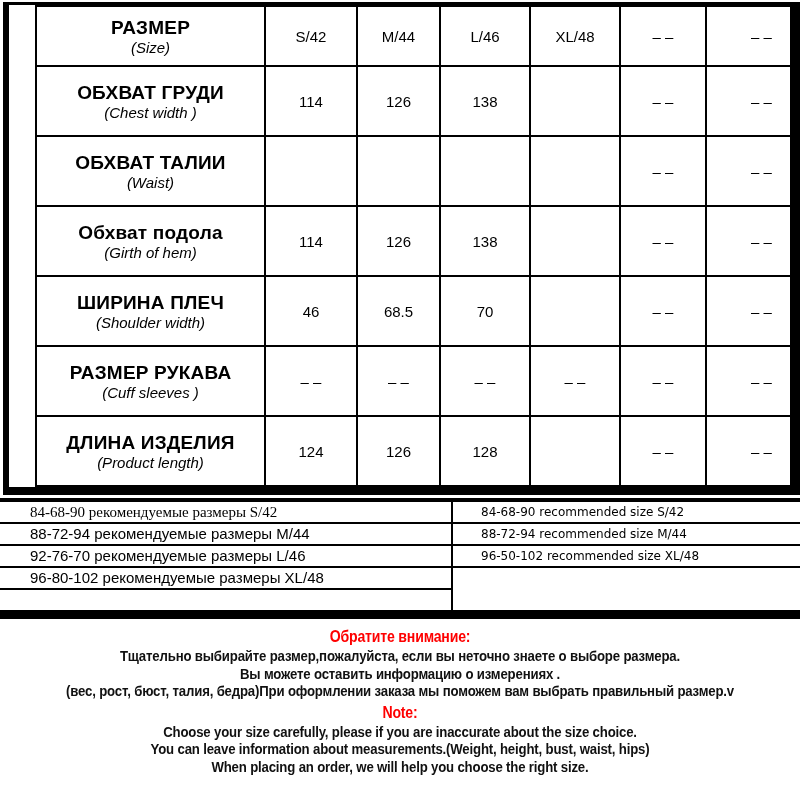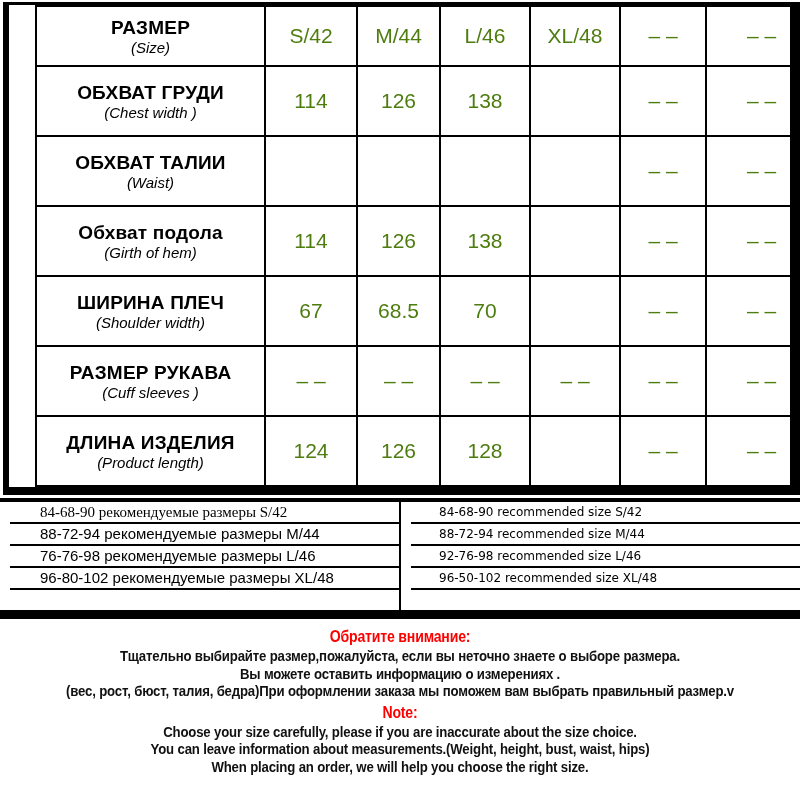--- a/index.html
+++ b/index.html
@@ -28,31 +28,31 @@
     border:2px solid #000;
     text-align:center;
     vertical-align:middle;
     padding:0;
     overflow:hidden;
   }
   .size-table tr { height:70px; }
   .size-table tr.header-row { height:60px; }
   .lbl-ru { font-weight:bold; font-size:19px; line-height:22px; letter-spacing:0.2px; }
   .lbl-en { font-size:15px; line-height:17px;font-style:italic; }
-  .val { font-size:21px; color:#4d7c0f; }
+  .val { font-size:15px; color:#000000; }
 
   
   .rec {
     margin-top:3px;
     border-top:4px solid #000;
     border-bottom:9px solid #000;
     display:flex;
     background:#fff;
   }
-  .rec-col { width:399px; box-sizing:border-box;padding-left:10px; }
+  .rec-col { width:451px; box-sizing:border-box; }
   .rec-col.right { flex:1; border-left:2px solid #000; }
   .rec-row {
     height:20px; line-height:20px;
     border-bottom:2px solid #000;
     font-size:15px;
     padding-left:30px;
     white-space:nowrap;
     overflow:hidden;
   }
   .rec-row.empty { border-bottom:none; height:20px; }
@@ -132,21 +132,21 @@
         <td class="val">138</td>
         <td class="val"></td>
         <td class="val">– –</td>
         <td class="val">– –</td>
       </tr>
       <tr>
         <td>
           <div class="lbl-ru">ШИРИНА ПЛЕЧ</div>
           <div class="lbl-en">(Shoulder width)</div>
         </td>
-        <td class="val">67</td>
+        <td class="val">46</td>
         <td class="val">68.5</td>
         <td class="val">70</td>
         <td class="val"></td>
         <td class="val">– –</td>
         <td class="val">– –</td>
       </tr>
       <tr>
         <td>
           <div class="lbl-ru">РАЗМЕР РУКАВА</div>
           <div class="lbl-en">(Cuff sleeves )</div>
@@ -171,28 +171,27 @@
         <td class="val">– –</td>
       </tr>
     </tbody>
   </table>
 </div>
 
 <div class="rec">
   <div class="rec-col left">
     <div class="rec-row">84-68-90 рекомендуемые размеры S/42</div>
     <div class="rec-row">88-72-94 рекомендуемые размеры M/44</div>
-    <div class="rec-row">76-76-98 рекомендуемые размеры L/46</div>
+    <div class="rec-row">92-76-70 рекомендуемые размеры L/46</div>
     <div class="rec-row">96-80-102 рекомендуемые размеры XL/48</div>
     <div class="rec-row empty"></div>
   </div>
   <div class="rec-col right">
     <div class="rec-row">84-68-90 recommended size S/42</div>
     <div class="rec-row">88-72-94 recommended size M/44</div>
-    <div class="rec-row">92-76-98 recommended size L/46</div>
     <div class="rec-row">96-50-102 recommended size XL/48</div>
     <div class="rec-row empty"></div>
   </div>
 </div>
 
 <div class="notes">
   <div class="note-heading">Обратите внимание:</div>
   <div class="note-line">Тщательно выбирайте размер,пожалуйста, если вы неточно знаете о выборе размера.</div>
   <div class="note-line">Вы можете оставить информацию о измерениях .</div>
   <div class="note-line">(вес, рост, бюст, талия, бедра)При оформлении заказа мы поможем вам выбрать правильный размер.v</div>

